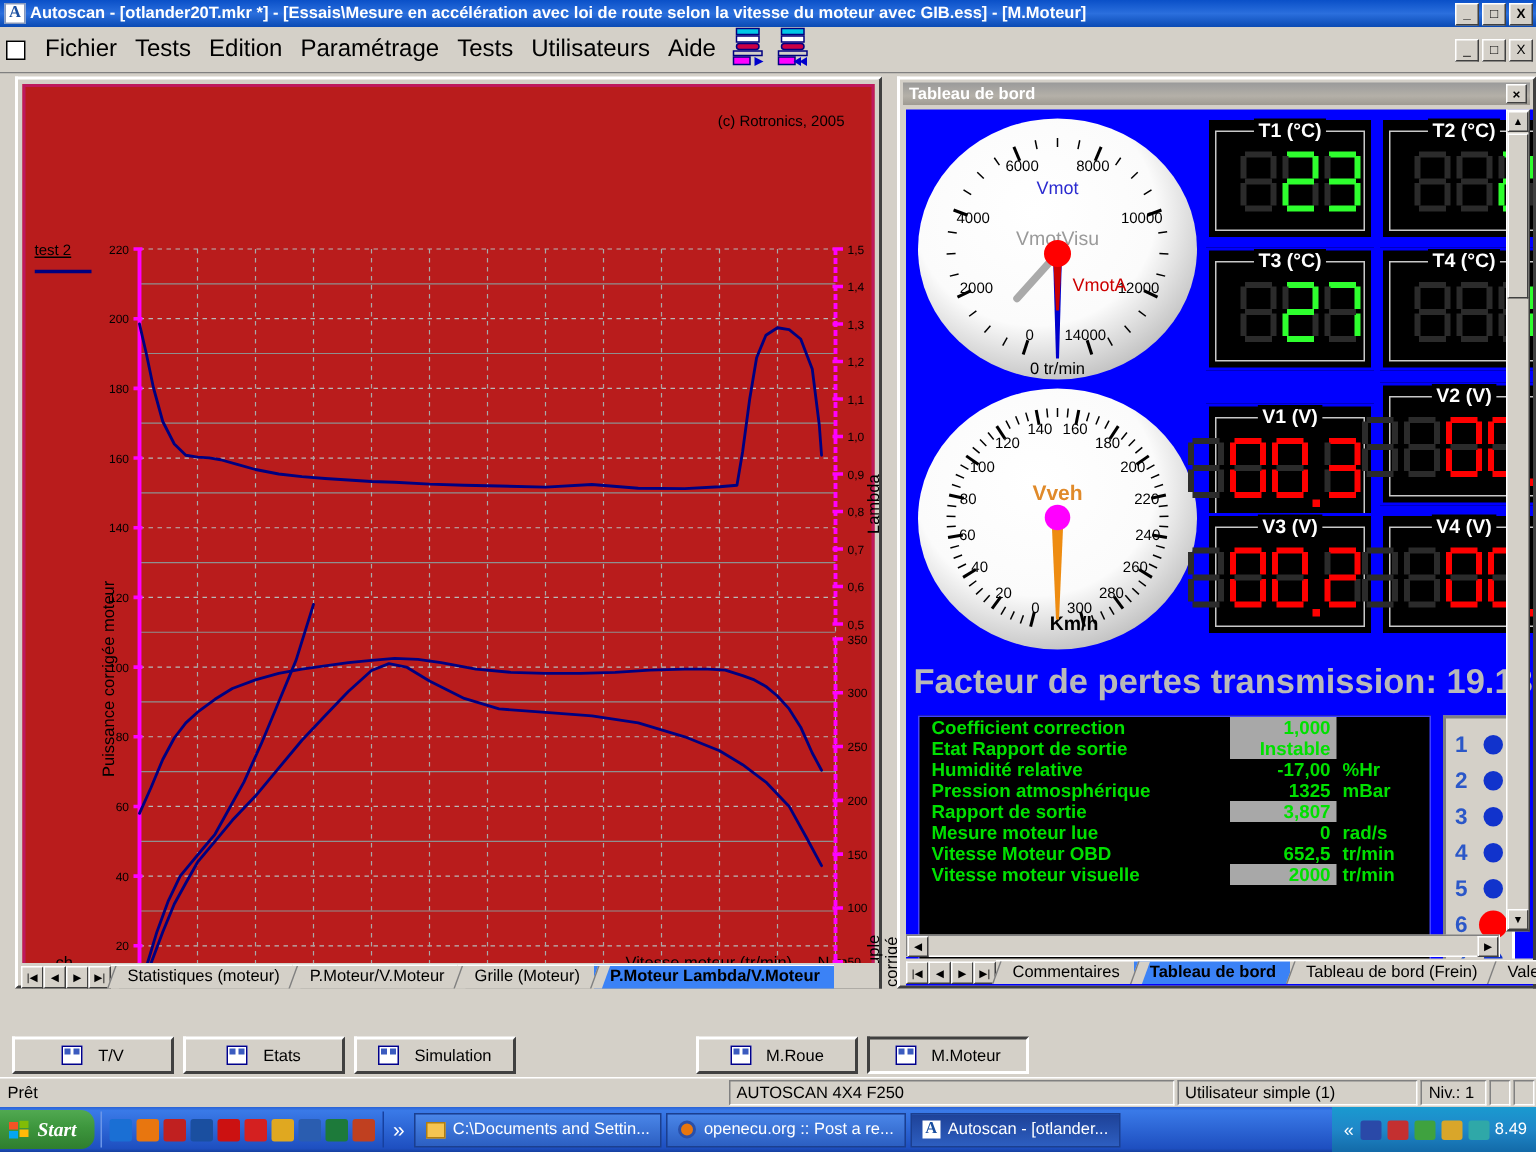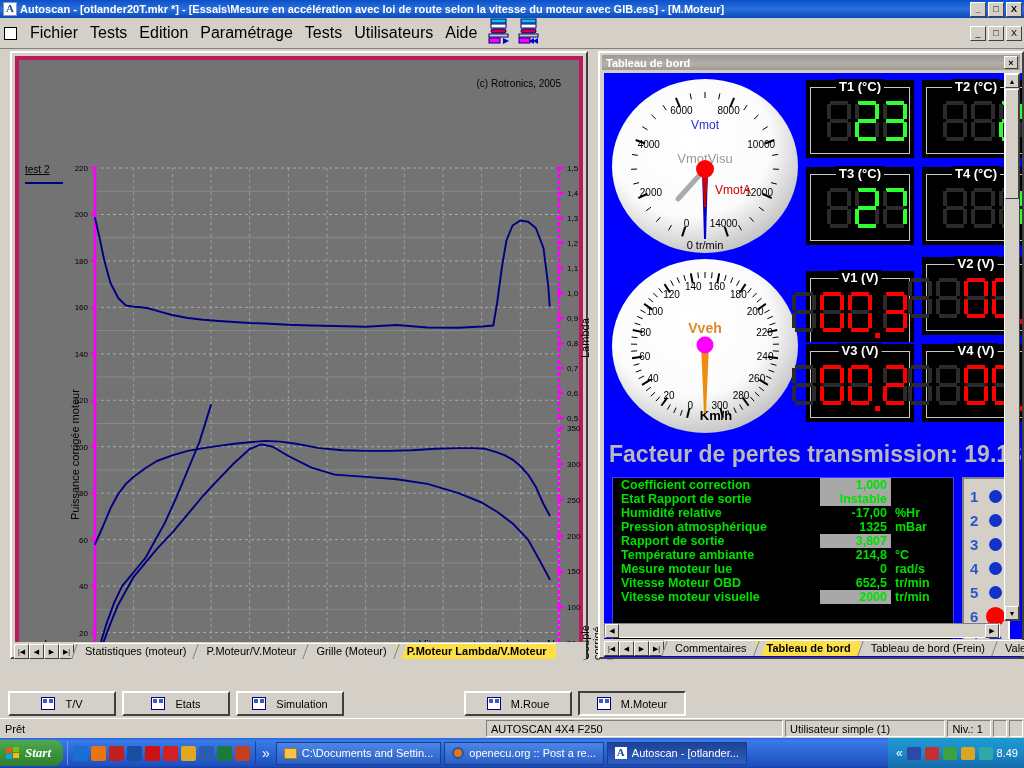--- a/index.html
+++ b/index.html
@@ -47,21 +47,21 @@
   #work { position:relative; width:1024px; height:612px; background:#d4d0c8; }
 
   
   #chartwin {
     position:absolute; left:10px; top:2px; width:578px; height:608px;
     background:#d4d0c8; border:2px solid;
     border-color:#fff #404040 #404040 #fff;
   }
   #chartinner{
     position:absolute; left:3px; top:3px; width:568px; height:596px;
-    background:#737373; border:4px solid #be185d;
+    background:#b91c1c; border:2px solid #be185d;
   }
   #plotsvg { position:absolute; left:0; top:0; }
   .legend-lbl{ position:absolute; font-size:10px; color:#000; }
   .copy-lbl{ position:absolute; right:18px; top:18px; font-size:10px; color:#000;}
   .axis-title{ position:absolute; font-size:11px; color:#000;}
   .rot{ transform-origin: 0 0; }
 
   
   #dashwin{
     position:absolute; left:598px; top:2px; width:426px; height:608px;
@@ -161,21 +161,21 @@
   .tabnav .b{
     width:15px;height:15px;background:#d4d0c8;border:1px solid #fff;
     border-right-color:#404040;border-bottom-color:#404040;
     display:flex;align-items:center;justify-content:center;font-size:7px;color:#000;
   }
   .sheettab{
     height:16px; padding:1px 9px 0 11px; font-size:11px; color:#000;
     background:#d4d0c8; position:relative;
     border-top:1px solid #fff; white-space:nowrap;
   }
-  .sheettab.active{ font-weight:bold; background:#fde047; }
+  .sheettab.active{ font-weight:bold; background:#3b82f6; }
   .sheettab:before{
     content:""; position:absolute; left:0; top:0; bottom:0; width:7px;
     background:#d4d0c8; transform:skewX(-20deg); border-left:1px solid #808080;
   }
   
   #btnbar{ position:absolute; left:0; top:690px; width:1024px; height:28px; background:#d4d0c8;}
   .bigbtn{
     position:absolute; top:1px; height:25px; background:#d4d0c8;
     border:2px solid; border-color:#fff #404040 #404040 #fff;
     display:flex; align-items:center; justify-content:center; gap:10px;
@@ -921,25 +921,20 @@
                 <td class="lbl">Pression atmosphérique</td>
                 <td class="val">1325</td>
                 <td class="unit">mBar</td>
               </tr>
               <tr>
                 <td class="lbl">Rapport de sortie</td>
                 <td class="val hl">3,807</td>
                 <td class="unit"></td>
               </tr>
               <tr>
-                <td class="lbl">Température ambiante</td>
-                <td class="val">214,8</td>
-                <td class="unit">°C</td>
-              </tr>
-              <tr>
                 <td class="lbl">Mesure moteur lue</td>
                 <td class="val">0</td>
                 <td class="unit">rad/s</td>
               </tr>
               <tr>
                 <td class="lbl">Vitesse Moteur OBD</td>
                 <td class="val">652,5</td>
                 <td class="unit">tr/min</td>
               </tr>
               <tr>

